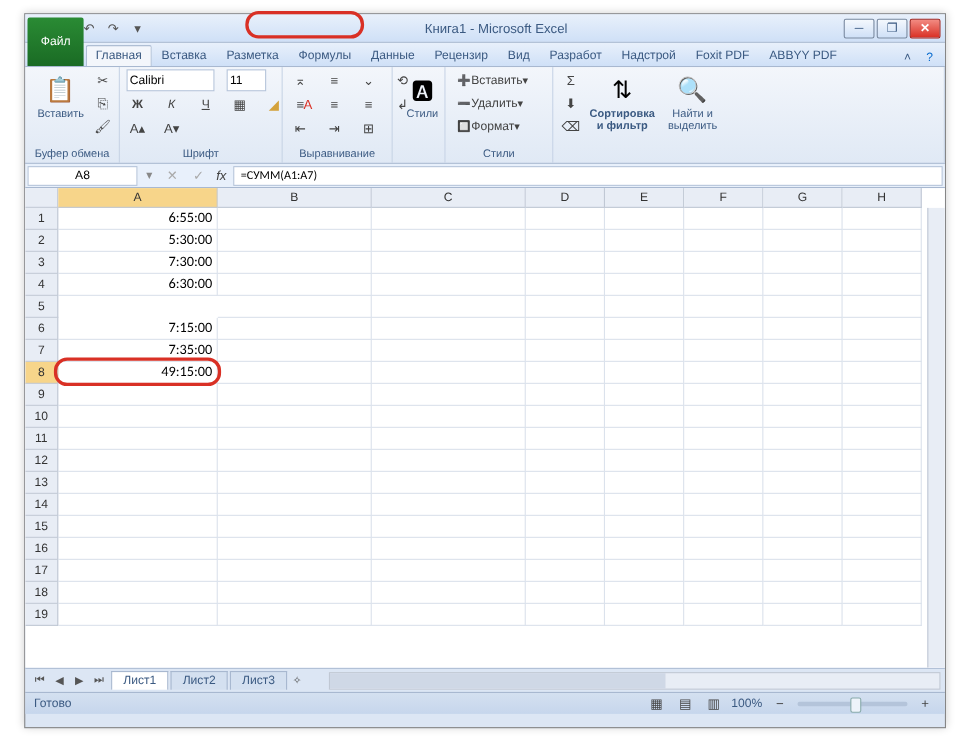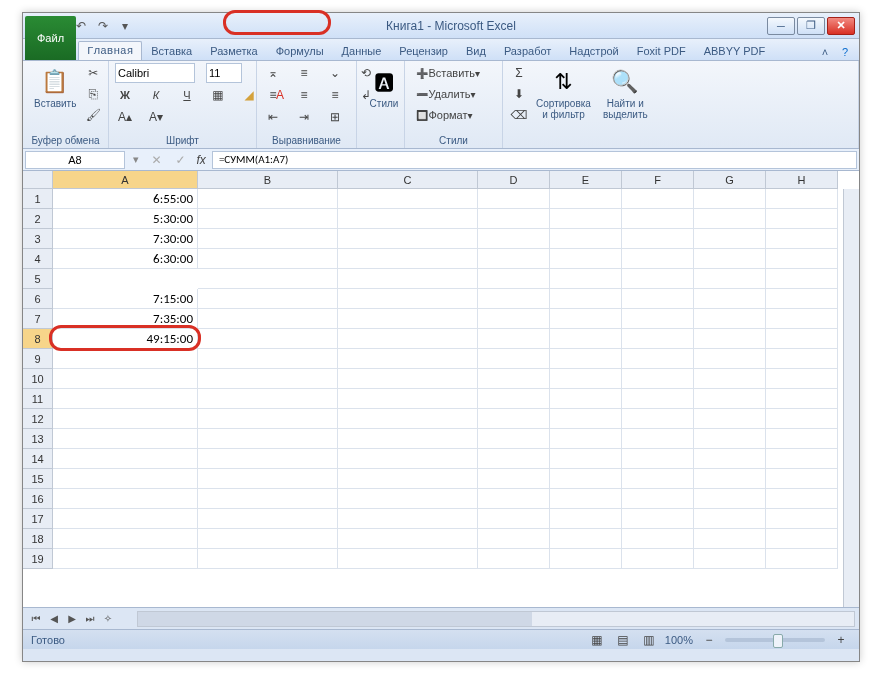--- a/index.html
+++ b/index.html
@@ -8,21 +8,21 @@
 .titlebar { height:26px; background:linear-gradient(#e8f0fb,#cfe0f7); display:flex; align-items:center; padding:0 4px; border-bottom:1px solid #a8b8d0; }
 .qa { display:flex; align-items:center; gap:2px; }
 .qbtn { width:20px; height:20px; display:flex; align-items:center; justify-content:center; font-size:12px; color:#555; cursor:pointer; }
 .title { flex:1; text-align:center; color:#3b5a82; font-size:12px; }
 .winctl { display:flex; gap:2px; }
 .wbtn { width:28px; height:18px; border:1px solid #7a8aa0; background:linear-gradient(#f4f8fd,#cfe0f7); border-radius:2px; display:flex; align-items:center; justify-content:center; font-size:11px; color:#3b5a82; cursor:pointer; }
 .wbtn.close { background:linear-gradient(#f28b82,#d93025); border-color:#a42018; color:#fff; font-weight:bold; }
 .tabsrow { display:flex; height:22px; background:linear-gradient(#e8f0fb,#cfe0f7); border-bottom:1px solid #a8b8d0; align-items:flex-end; padding-left:2px; }
 .file-tab { background:linear-gradient(#2a8b34,#1a6b24); color:#fff; padding:16px 12px; border-radius:2px 2px 0 0; font-size:11px; cursor:pointer; margin-right:2px; }
 .tab { padding:3px 8px; color:#3b5a82; cursor:pointer; border:1px solid transparent; border-bottom:none; }
-.tab.active { background:#f3f6fb; border-color:#a8b8d0; border-radius:2px 2px 0 0;font-family:Liberation Mono, monospace; }
+.tab.active { background:#f3f6fb; border-color:#a8b8d0; border-radius:2px 2px 0 0; }
 .tab-help { margin-left:auto; display:flex; gap:4px; padding-right:6px; align-items:center; }
 .help-ic { width:16px; height:16px; display:flex; align-items:center; justify-content:center; color:#3b5a82; cursor:pointer; }
 .ribbon { height:88px; background:linear-gradient(#f3f6fb,#e0e9f5); border-bottom:1px solid #a8b8d0; display:flex; }
 .grp { border-right:1px solid #c8d4e6; padding:2px 6px 0; display:flex; flex-direction:column; }
 .grp-body { flex:1; display:flex; align-items:flex-start; gap:2px; }
 .grp-label { text-align:center; font-size:10px; color:#3b5a82; padding:0 0 2px; white-space:nowrap; }
 .rbtn { display:flex; flex-direction:column; align-items:center; padding:2px 4px; cursor:pointer; border:1px solid transparent; border-radius:2px; }
 .rbtn .ic { width:32px; height:32px; display:flex; align-items:center; justify-content:center; font-size:22px; }
 .rbtn .lbl { font-size:10px; color:#3b5a82; text-align:center; line-height:1.1; }
 .sm { display:flex; flex-direction:column; gap:1px; }
@@ -177,21 +177,21 @@
     </div>
     <div class="grp" style="flex:1;">
       <div class="grp-body">
         <div class="sm">
           <div class="sbtn">Σ</div>
           <div class="sbtn">⬇</div>
           <div class="sbtn">⌫</div>
         </div>
         <div class="rbtn">
           <div class="ic">⇅</div>
-          <div class="lbl" style="white-space:pre;">Сортировка
+          <div class="lbl" style="white-space:pre;font-weight:bold;">Сортировка
 и фильтр</div>
         </div>
         <div class="rbtn">
           <div class="ic">🔍</div>
           <div class="lbl" style="white-space:pre;text-align:center;">Найти и
 выделить</div>
         </div>
       </div>
     </div>
   </div>
@@ -388,20 +388,25 @@
       <div class="cell" style="left: 671px; top: 378px; width: 72px;"></div>
       <div class="cell" style="left: 743px; top: 378px; width: 72px;"></div>
       <div class="fxhl" style="left: 26px; top: 154px; width: 152px; height: 26px;"></div>
     </div>
 
   <div class="tabbar">
     <div class="navbtn">⏮</div>
     <div class="navbtn">◀</div>
     <div class="navbtn">▶</div>
     <div class="navbtn">⏭</div>
+    <div id="ws-holder" style="display:flex;">
+        <div class="wtab">Лист1</div>
+        <div class="wtab inactive">Лист2</div>
+        <div class="wtab inactive">Лист3</div>
+      </div>
     <div class="navbtn">✧</div>
     <div class="hscroll">
         <div class="thumb"></div>
       </div>
   </div>
 
   <div class="status">
     <span>Готово</span>
     <span class="right">
       <span class="sbtn">▦</span>

